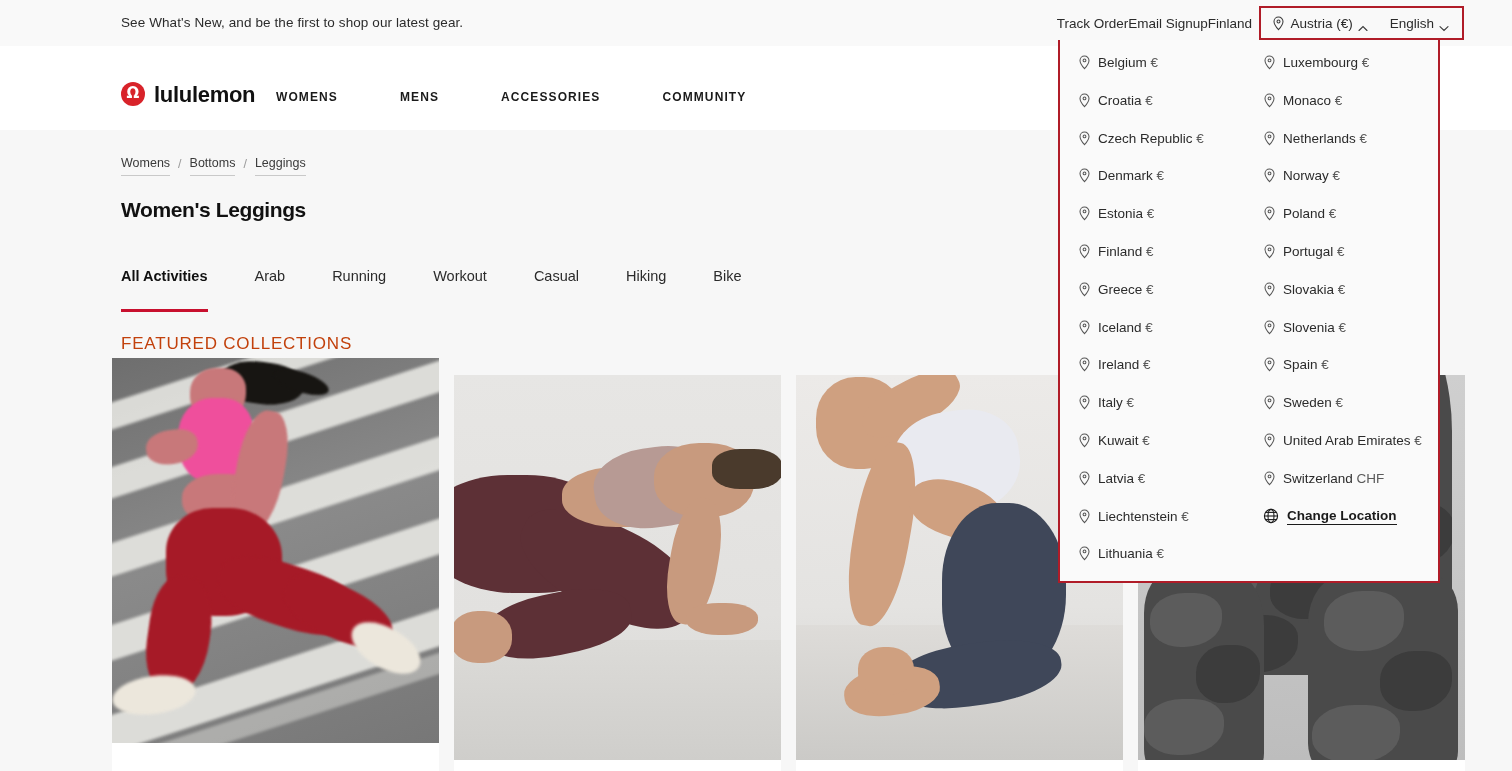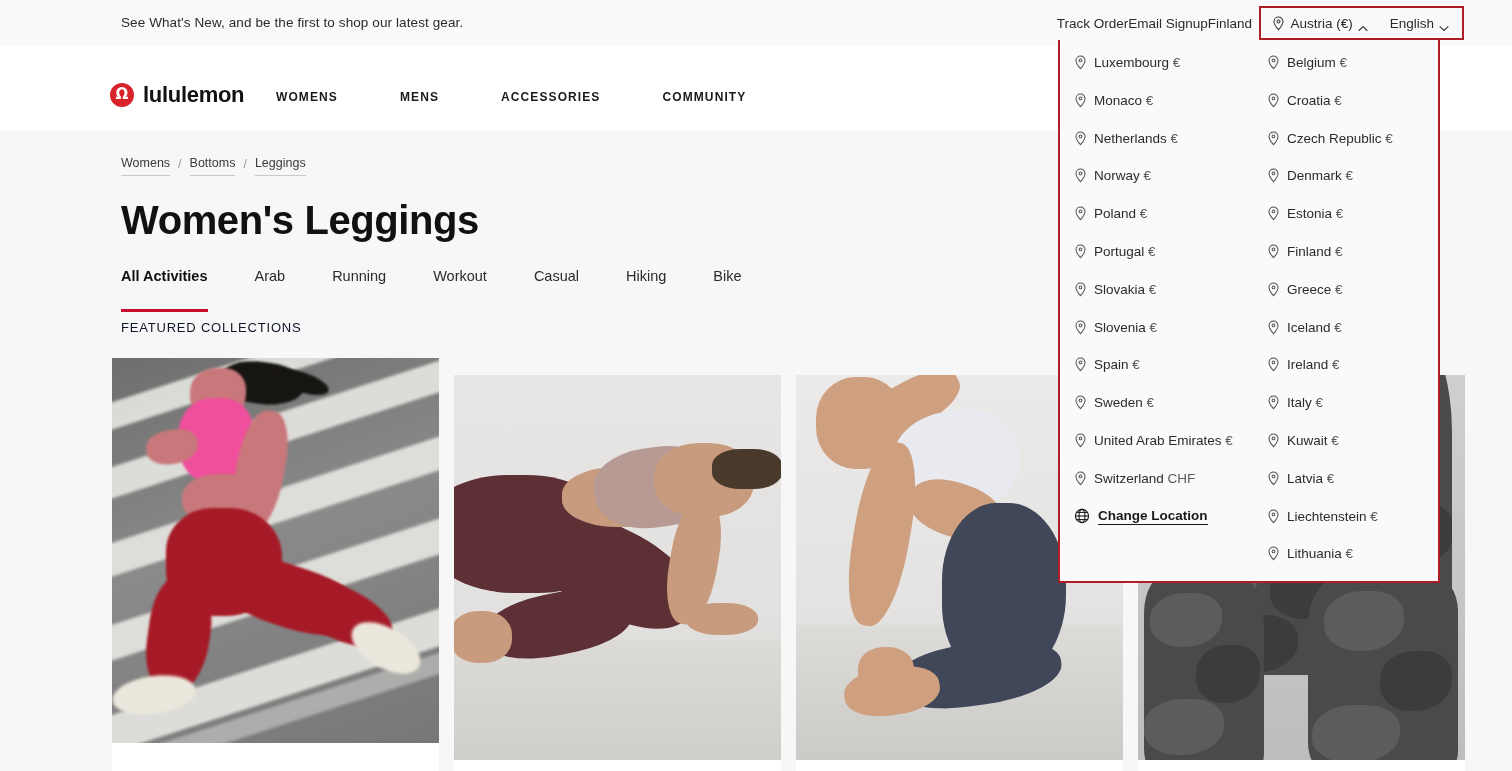--- a/index.html
+++ b/index.html
@@ -52,22 +52,22 @@
   .pin-ico { display: inline-block; width: 13px; height: 15px; flex: none; }
   .caret { display: inline-block; width: 10px; height: 7px; flex: none; }
 
   
   .header {
     position: absolute; top: 46px; left: 0;
     width: 1512px; height: 84px;
     background: #ffffff;
   }
   .brand {
-    position: absolute; left: 110px; top: 36px;
-    display: flex; align-items: center; gap: 9px;
+    position: absolute; left: 121px; top: 36px;
+    display: flex; gap: 9px;
     text-decoration: none;
   }
   .logo-mark {
     width: 24px; height: 24px; border-radius: 50%;
     background: #d8232a; position: relative; flex: none;
   }
   .logo-mark::after {
     content: "\03A9";
     position: absolute; left: 0; top: 50%;
     transform: translateY(-52%);
@@ -90,41 +90,41 @@
   .content { position: absolute; top: 130px; left: 0; width: 1512px; height: 641px; background: #f7f7f7; }
   .breadcrumb {
     position: absolute; left: 121px; top: 26px;
     display: flex; align-items: center; font-size: 12.5px; color: #3a3a3a;
   }
   .crumb { border-bottom: 1px solid #c9c9c9; padding-bottom: 5px; color: #3a3a3a; text-decoration: none; }
   .crumb-sep { margin: 0 8px 0 8px; color: #9a9a9a; padding-bottom: 5px; }
 
   .page-title {
     position: absolute; left: 121px; top: 68px;
-    font-size: 40px; font-weight: 700; letter-spacing: -.4px; color: #111;
+    font-size: 21px; font-weight: 700; letter-spacing: -.4px; color: #111;
   }
 
   .tabs {
     position: absolute; left: 121px; top: 138px;
     display: flex; align-items: flex-start;
   }
   .tab {
     position: relative; font-size: 14.5px; color: #2b2b2b;
     margin-right: 47px; padding-bottom: 28px; cursor: pointer; white-space: nowrap;
   }
   .tab:last-child { margin-right: 4px; }
   .tab.active { font-weight: 700; color: #111; }
   .tab.active::after {
     content: ""; position: absolute; left: 0; right: 0; bottom: 0;
     height: 3px; background: #c8102e;
   }
 
   .section-label {
-    position: absolute; left: 121px; top: 190px;
-    font-size: 13px; letter-spacing: .8px; color: #0f172a;
+    position: absolute; left: 121px; top: 204px;
+    font-size: 17px; letter-spacing: .8px; color: #c2410c;
   }
 
   
   .cards { position: absolute; left: 112px; top: 228px; display: flex; gap: 15px; }
   .card { width: 327px; background: #ffffff; }
   .card-img { width: 327px; height: 385px; position: relative; overflow: hidden; display: block; }
   .card-label {
     height: 40px; display: flex; align-items: center;
     padding: 10px 14px 0 14px; font-size: 14px; font-weight: 700; color: #111;
     background: #fff;
@@ -383,20 +383,121 @@
             <div class="blob" style="left:4px;top:130px;width:88px;height:58px;"></div>
           </div>
         </div>
         <div class="card-label"></div>
       </div>
 
     </div>
   </div>
 
   <div class="dropdown">
+    <div class="dd-col left">
+      <div class="dd-item">
+        <span class="pin-ico"><svg viewBox="0 0 13 15" width="13" height="15">
+              <path d="M6.5 1C4.02 1 2 3.02 2 5.5c0 3.3 4.5 8.2 4.5 8.2S11 8.8 11 5.5C11 3.02 8.98 1 6.5 1z" fill="none" stroke="#555" stroke-width="1.05"></path>
+              <circle cx="6.5" cy="5.4" r="1.4" fill="none" stroke="#555" stroke-width="1.05"></circle>
+            </svg></span>
+        <span><span>Belgium</span> <span class="cur">€</span></span>
+      </div>
+      <div class="dd-item">
+        <span class="pin-ico"><svg viewBox="0 0 13 15" width="13" height="15">
+              <path d="M6.5 1C4.02 1 2 3.02 2 5.5c0 3.3 4.5 8.2 4.5 8.2S11 8.8 11 5.5C11 3.02 8.98 1 6.5 1z" fill="none" stroke="#555" stroke-width="1.05"></path>
+              <circle cx="6.5" cy="5.4" r="1.4" fill="none" stroke="#555" stroke-width="1.05"></circle>
+            </svg></span>
+        <span><span>Croatia</span> <span class="cur">€</span></span>
+      </div>
+      <div class="dd-item">
+        <span class="pin-ico"><svg viewBox="0 0 13 15" width="13" height="15">
+              <path d="M6.5 1C4.02 1 2 3.02 2 5.5c0 3.3 4.5 8.2 4.5 8.2S11 8.8 11 5.5C11 3.02 8.98 1 6.5 1z" fill="none" stroke="#555" stroke-width="1.05"></path>
+              <circle cx="6.5" cy="5.4" r="1.4" fill="none" stroke="#555" stroke-width="1.05"></circle>
+            </svg></span>
+        <span><span>Czech Republic</span> <span class="cur">€</span></span>
+      </div>
+      <div class="dd-item">
+        <span class="pin-ico"><svg viewBox="0 0 13 15" width="13" height="15">
+              <path d="M6.5 1C4.02 1 2 3.02 2 5.5c0 3.3 4.5 8.2 4.5 8.2S11 8.8 11 5.5C11 3.02 8.98 1 6.5 1z" fill="none" stroke="#555" stroke-width="1.05"></path>
+              <circle cx="6.5" cy="5.4" r="1.4" fill="none" stroke="#555" stroke-width="1.05"></circle>
+            </svg></span>
+        <span><span>Denmark</span> <span class="cur">€</span></span>
+      </div>
+      <div class="dd-item">
+        <span class="pin-ico"><svg viewBox="0 0 13 15" width="13" height="15">
+              <path d="M6.5 1C4.02 1 2 3.02 2 5.5c0 3.3 4.5 8.2 4.5 8.2S11 8.8 11 5.5C11 3.02 8.98 1 6.5 1z" fill="none" stroke="#555" stroke-width="1.05"></path>
+              <circle cx="6.5" cy="5.4" r="1.4" fill="none" stroke="#555" stroke-width="1.05"></circle>
+            </svg></span>
+        <span><span>Estonia</span> <span class="cur">€</span></span>
+      </div>
+      <div class="dd-item">
+        <span class="pin-ico"><svg viewBox="0 0 13 15" width="13" height="15">
+              <path d="M6.5 1C4.02 1 2 3.02 2 5.5c0 3.3 4.5 8.2 4.5 8.2S11 8.8 11 5.5C11 3.02 8.98 1 6.5 1z" fill="none" stroke="#555" stroke-width="1.05"></path>
+              <circle cx="6.5" cy="5.4" r="1.4" fill="none" stroke="#555" stroke-width="1.05"></circle>
+            </svg></span>
+        <span><span>Finland</span> <span class="cur">€</span></span>
+      </div>
+      <div class="dd-item">
+        <span class="pin-ico"><svg viewBox="0 0 13 15" width="13" height="15">
+              <path d="M6.5 1C4.02 1 2 3.02 2 5.5c0 3.3 4.5 8.2 4.5 8.2S11 8.8 11 5.5C11 3.02 8.98 1 6.5 1z" fill="none" stroke="#555" stroke-width="1.05"></path>
+              <circle cx="6.5" cy="5.4" r="1.4" fill="none" stroke="#555" stroke-width="1.05"></circle>
+            </svg></span>
+        <span><span>Greece</span> <span class="cur">€</span></span>
+      </div>
+      <div class="dd-item">
+        <span class="pin-ico"><svg viewBox="0 0 13 15" width="13" height="15">
+              <path d="M6.5 1C4.02 1 2 3.02 2 5.5c0 3.3 4.5 8.2 4.5 8.2S11 8.8 11 5.5C11 3.02 8.98 1 6.5 1z" fill="none" stroke="#555" stroke-width="1.05"></path>
+              <circle cx="6.5" cy="5.4" r="1.4" fill="none" stroke="#555" stroke-width="1.05"></circle>
+            </svg></span>
+        <span><span>Iceland</span> <span class="cur">€</span></span>
+      </div>
+      <div class="dd-item">
+        <span class="pin-ico"><svg viewBox="0 0 13 15" width="13" height="15">
+              <path d="M6.5 1C4.02 1 2 3.02 2 5.5c0 3.3 4.5 8.2 4.5 8.2S11 8.8 11 5.5C11 3.02 8.98 1 6.5 1z" fill="none" stroke="#555" stroke-width="1.05"></path>
+              <circle cx="6.5" cy="5.4" r="1.4" fill="none" stroke="#555" stroke-width="1.05"></circle>
+            </svg></span>
+        <span><span>Ireland</span> <span class="cur">€</span></span>
+      </div>
+      <div class="dd-item">
+        <span class="pin-ico"><svg viewBox="0 0 13 15" width="13" height="15">
+              <path d="M6.5 1C4.02 1 2 3.02 2 5.5c0 3.3 4.5 8.2 4.5 8.2S11 8.8 11 5.5C11 3.02 8.98 1 6.5 1z" fill="none" stroke="#555" stroke-width="1.05"></path>
+              <circle cx="6.5" cy="5.4" r="1.4" fill="none" stroke="#555" stroke-width="1.05"></circle>
+            </svg></span>
+        <span><span>Italy</span> <span class="cur">€</span></span>
+      </div>
+      <div class="dd-item">
+        <span class="pin-ico"><svg viewBox="0 0 13 15" width="13" height="15">
+              <path d="M6.5 1C4.02 1 2 3.02 2 5.5c0 3.3 4.5 8.2 4.5 8.2S11 8.8 11 5.5C11 3.02 8.98 1 6.5 1z" fill="none" stroke="#555" stroke-width="1.05"></path>
+              <circle cx="6.5" cy="5.4" r="1.4" fill="none" stroke="#555" stroke-width="1.05"></circle>
+            </svg></span>
+        <span><span>Kuwait</span> <span class="cur">€</span></span>
+      </div>
+      <div class="dd-item">
+        <span class="pin-ico"><svg viewBox="0 0 13 15" width="13" height="15">
+              <path d="M6.5 1C4.02 1 2 3.02 2 5.5c0 3.3 4.5 8.2 4.5 8.2S11 8.8 11 5.5C11 3.02 8.98 1 6.5 1z" fill="none" stroke="#555" stroke-width="1.05"></path>
+              <circle cx="6.5" cy="5.4" r="1.4" fill="none" stroke="#555" stroke-width="1.05"></circle>
+            </svg></span>
+        <span><span>Latvia</span> <span class="cur">€</span></span>
+      </div>
+      <div class="dd-item">
+        <span class="pin-ico"><svg viewBox="0 0 13 15" width="13" height="15">
+              <path d="M6.5 1C4.02 1 2 3.02 2 5.5c0 3.3 4.5 8.2 4.5 8.2S11 8.8 11 5.5C11 3.02 8.98 1 6.5 1z" fill="none" stroke="#555" stroke-width="1.05"></path>
+              <circle cx="6.5" cy="5.4" r="1.4" fill="none" stroke="#555" stroke-width="1.05"></circle>
+            </svg></span>
+        <span><span>Liechtenstein</span> <span class="cur">€</span></span>
+      </div>
+      <div class="dd-item">
+        <span class="pin-ico"><svg viewBox="0 0 13 15" width="13" height="15">
+              <path d="M6.5 1C4.02 1 2 3.02 2 5.5c0 3.3 4.5 8.2 4.5 8.2S11 8.8 11 5.5C11 3.02 8.98 1 6.5 1z" fill="none" stroke="#555" stroke-width="1.05"></path>
+              <circle cx="6.5" cy="5.4" r="1.4" fill="none" stroke="#555" stroke-width="1.05"></circle>
+            </svg></span>
+        <span><span>Lithuania</span> <span class="cur">€</span></span>
+      </div>
+    </div>
+
     <div class="dd-col right">
       <div class="dd-item">
         <span class="pin-ico"><svg viewBox="0 0 13 15" width="13" height="15">
               <path d="M6.5 1C4.02 1 2 3.02 2 5.5c0 3.3 4.5 8.2 4.5 8.2S11 8.8 11 5.5C11 3.02 8.98 1 6.5 1z" fill="none" stroke="#555" stroke-width="1.05"></path>
               <circle cx="6.5" cy="5.4" r="1.4" fill="none" stroke="#555" stroke-width="1.05"></circle>
             </svg></span>
         <span><span>Luxembourg</span> <span class="cur">€</span></span>
       </div>
       <div class="dd-item">
         <span class="pin-ico"><svg viewBox="0 0 13 15" width="13" height="15">
@@ -481,116 +582,15 @@
             <circle cx="8" cy="8" r="6.6" fill="none" stroke="#1a1a1a" stroke-width="1.1"></circle>
             <ellipse cx="8" cy="8" rx="3" ry="6.6" fill="none" stroke="#1a1a1a" stroke-width="1.1"></ellipse>
             <line x1="1.5" y1="8" x2="14.5" y2="8" stroke="#1a1a1a" stroke-width="1.1"></line>
             <line x1="2.6" y1="4.4" x2="13.4" y2="4.4" stroke="#1a1a1a" stroke-width="1.1"></line>
             <line x1="2.6" y1="11.6" x2="13.4" y2="11.6" stroke="#1a1a1a" stroke-width="1.1"></line>
           </svg>
         </span>
         <span class="lbl">Change Location</span>
       </div>
     </div>
-
-    <div class="dd-col left">
-      <div class="dd-item">
-        <span class="pin-ico"><svg viewBox="0 0 13 15" width="13" height="15">
-              <path d="M6.5 1C4.02 1 2 3.02 2 5.5c0 3.3 4.5 8.2 4.5 8.2S11 8.8 11 5.5C11 3.02 8.98 1 6.5 1z" fill="none" stroke="#555" stroke-width="1.05"></path>
-              <circle cx="6.5" cy="5.4" r="1.4" fill="none" stroke="#555" stroke-width="1.05"></circle>
-            </svg></span>
-        <span><span>Belgium</span> <span class="cur">€</span></span>
-      </div>
-      <div class="dd-item">
-        <span class="pin-ico"><svg viewBox="0 0 13 15" width="13" height="15">
-              <path d="M6.5 1C4.02 1 2 3.02 2 5.5c0 3.3 4.5 8.2 4.5 8.2S11 8.8 11 5.5C11 3.02 8.98 1 6.5 1z" fill="none" stroke="#555" stroke-width="1.05"></path>
-              <circle cx="6.5" cy="5.4" r="1.4" fill="none" stroke="#555" stroke-width="1.05"></circle>
-            </svg></span>
-        <span><span>Croatia</span> <span class="cur">€</span></span>
-      </div>
-      <div class="dd-item">
-        <span class="pin-ico"><svg viewBox="0 0 13 15" width="13" height="15">
-              <path d="M6.5 1C4.02 1 2 3.02 2 5.5c0 3.3 4.5 8.2 4.5 8.2S11 8.8 11 5.5C11 3.02 8.98 1 6.5 1z" fill="none" stroke="#555" stroke-width="1.05"></path>
-              <circle cx="6.5" cy="5.4" r="1.4" fill="none" stroke="#555" stroke-width="1.05"></circle>
-            </svg></span>
-        <span><span>Czech Republic</span> <span class="cur">€</span></span>
-      </div>
-      <div class="dd-item">
-        <span class="pin-ico"><svg viewBox="0 0 13 15" width="13" height="15">
-              <path d="M6.5 1C4.02 1 2 3.02 2 5.5c0 3.3 4.5 8.2 4.5 8.2S11 8.8 11 5.5C11 3.02 8.98 1 6.5 1z" fill="none" stroke="#555" stroke-width="1.05"></path>
-              <circle cx="6.5" cy="5.4" r="1.4" fill="none" stroke="#555" stroke-width="1.05"></circle>
-            </svg></span>
-        <span><span>Denmark</span> <span class="cur">€</span></span>
-      </div>
-      <div class="dd-item">
-        <span class="pin-ico"><svg viewBox="0 0 13 15" width="13" height="15">
-              <path d="M6.5 1C4.02 1 2 3.02 2 5.5c0 3.3 4.5 8.2 4.5 8.2S11 8.8 11 5.5C11 3.02 8.98 1 6.5 1z" fill="none" stroke="#555" stroke-width="1.05"></path>
-              <circle cx="6.5" cy="5.4" r="1.4" fill="none" stroke="#555" stroke-width="1.05"></circle>
-            </svg></span>
-        <span><span>Estonia</span> <span class="cur">€</span></span>
-      </div>
-      <div class="dd-item">
-        <span class="pin-ico"><svg viewBox="0 0 13 15" width="13" height="15">
-              <path d="M6.5 1C4.02 1 2 3.02 2 5.5c0 3.3 4.5 8.2 4.5 8.2S11 8.8 11 5.5C11 3.02 8.98 1 6.5 1z" fill="none" stroke="#555" stroke-width="1.05"></path>
-              <circle cx="6.5" cy="5.4" r="1.4" fill="none" stroke="#555" stroke-width="1.05"></circle>
-            </svg></span>
-        <span><span>Finland</span> <span class="cur">€</span></span>
-      </div>
-      <div class="dd-item">
-        <span class="pin-ico"><svg viewBox="0 0 13 15" width="13" height="15">
-              <path d="M6.5 1C4.02 1 2 3.02 2 5.5c0 3.3 4.5 8.2 4.5 8.2S11 8.8 11 5.5C11 3.02 8.98 1 6.5 1z" fill="none" stroke="#555" stroke-width="1.05"></path>
-              <circle cx="6.5" cy="5.4" r="1.4" fill="none" stroke="#555" stroke-width="1.05"></circle>
-            </svg></span>
-        <span><span>Greece</span> <span class="cur">€</span></span>
-      </div>
-      <div class="dd-item">
-        <span class="pin-ico"><svg viewBox="0 0 13 15" width="13" height="15">
-              <path d="M6.5 1C4.02 1 2 3.02 2 5.5c0 3.3 4.5 8.2 4.5 8.2S11 8.8 11 5.5C11 3.02 8.98 1 6.5 1z" fill="none" stroke="#555" stroke-width="1.05"></path>
-              <circle cx="6.5" cy="5.4" r="1.4" fill="none" stroke="#555" stroke-width="1.05"></circle>
-            </svg></span>
-        <span><span>Iceland</span> <span class="cur">€</span></span>
-      </div>
-      <div class="dd-item">
-        <span class="pin-ico"><svg viewBox="0 0 13 15" width="13" height="15">
-              <path d="M6.5 1C4.02 1 2 3.02 2 5.5c0 3.3 4.5 8.2 4.5 8.2S11 8.8 11 5.5C11 3.02 8.98 1 6.5 1z" fill="none" stroke="#555" stroke-width="1.05"></path>
-              <circle cx="6.5" cy="5.4" r="1.4" fill="none" stroke="#555" stroke-width="1.05"></circle>
-            </svg></span>
-        <span><span>Ireland</span> <span class="cur">€</span></span>
-      </div>
-      <div class="dd-item">
-        <span class="pin-ico"><svg viewBox="0 0 13 15" width="13" height="15">
-              <path d="M6.5 1C4.02 1 2 3.02 2 5.5c0 3.3 4.5 8.2 4.5 8.2S11 8.8 11 5.5C11 3.02 8.98 1 6.5 1z" fill="none" stroke="#555" stroke-width="1.05"></path>
-              <circle cx="6.5" cy="5.4" r="1.4" fill="none" stroke="#555" stroke-width="1.05"></circle>
-            </svg></span>
-        <span><span>Italy</span> <span class="cur">€</span></span>
-      </div>
-      <div class="dd-item">
-        <span class="pin-ico"><svg viewBox="0 0 13 15" width="13" height="15">
-              <path d="M6.5 1C4.02 1 2 3.02 2 5.5c0 3.3 4.5 8.2 4.5 8.2S11 8.8 11 5.5C11 3.02 8.98 1 6.5 1z" fill="none" stroke="#555" stroke-width="1.05"></path>
-              <circle cx="6.5" cy="5.4" r="1.4" fill="none" stroke="#555" stroke-width="1.05"></circle>
-            </svg></span>
-        <span><span>Kuwait</span> <span class="cur">€</span></span>
-      </div>
-      <div class="dd-item">
-        <span class="pin-ico"><svg viewBox="0 0 13 15" width="13" height="15">
-              <path d="M6.5 1C4.02 1 2 3.02 2 5.5c0 3.3 4.5 8.2 4.5 8.2S11 8.8 11 5.5C11 3.02 8.98 1 6.5 1z" fill="none" stroke="#555" stroke-width="1.05"></path>
-              <circle cx="6.5" cy="5.4" r="1.4" fill="none" stroke="#555" stroke-width="1.05"></circle>
-            </svg></span>
-        <span><span>Latvia</span> <span class="cur">€</span></span>
-      </div>
-      <div class="dd-item">
-        <span class="pin-ico"><svg viewBox="0 0 13 15" width="13" height="15">
-              <path d="M6.5 1C4.02 1 2 3.02 2 5.5c0 3.3 4.5 8.2 4.5 8.2S11 8.8 11 5.5C11 3.02 8.98 1 6.5 1z" fill="none" stroke="#555" stroke-width="1.05"></path>
-              <circle cx="6.5" cy="5.4" r="1.4" fill="none" stroke="#555" stroke-width="1.05"></circle>
-            </svg></span>
-        <span><span>Liechtenstein</span> <span class="cur">€</span></span>
-      </div>
-      <div class="dd-item">
-        <span class="pin-ico"><svg viewBox="0 0 13 15" width="13" height="15">
-              <path d="M6.5 1C4.02 1 2 3.02 2 5.5c0 3.3 4.5 8.2 4.5 8.2S11 8.8 11 5.5C11 3.02 8.98 1 6.5 1z" fill="none" stroke="#555" stroke-width="1.05"></path>
-              <circle cx="6.5" cy="5.4" r="1.4" fill="none" stroke="#555" stroke-width="1.05"></circle>
-            </svg></span>
-        <span><span>Lithuania</span> <span class="cur">€</span></span>
-      </div>
-    </div>
   </div>
 
 </div>
 
 </body></html>

